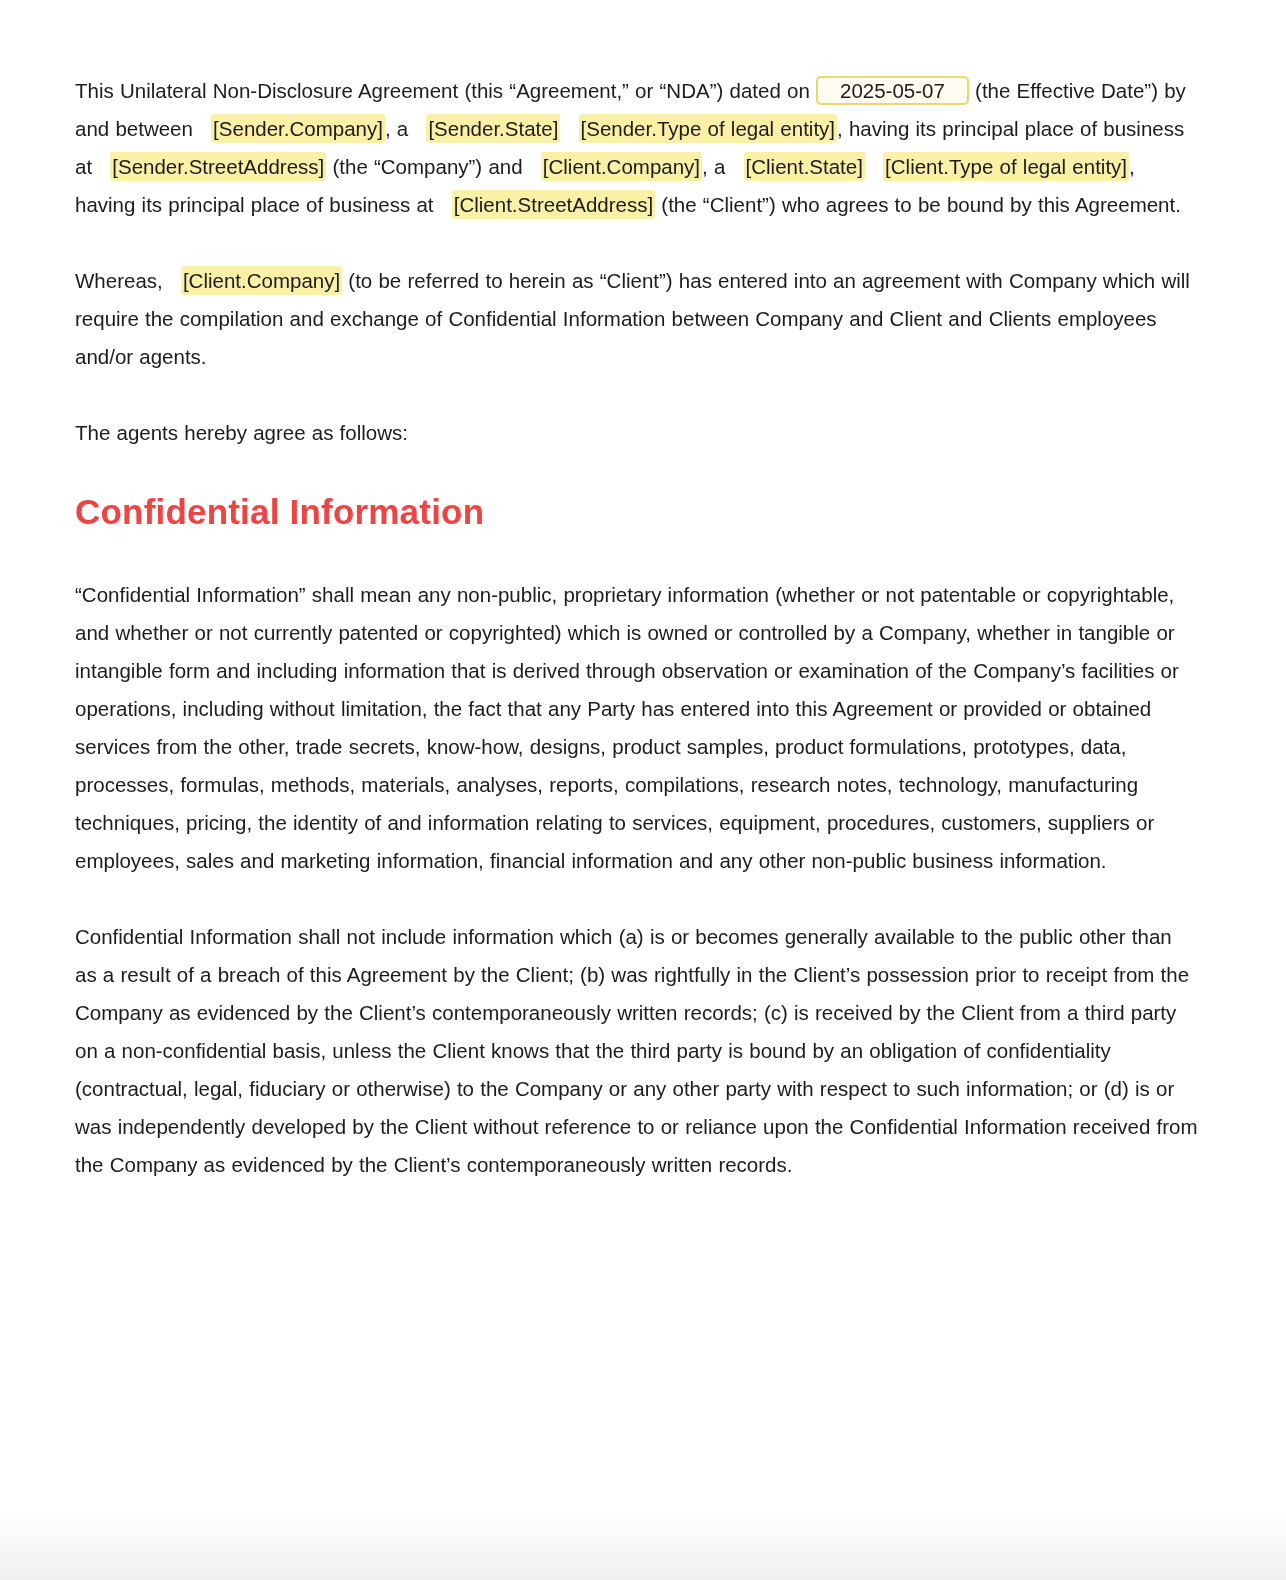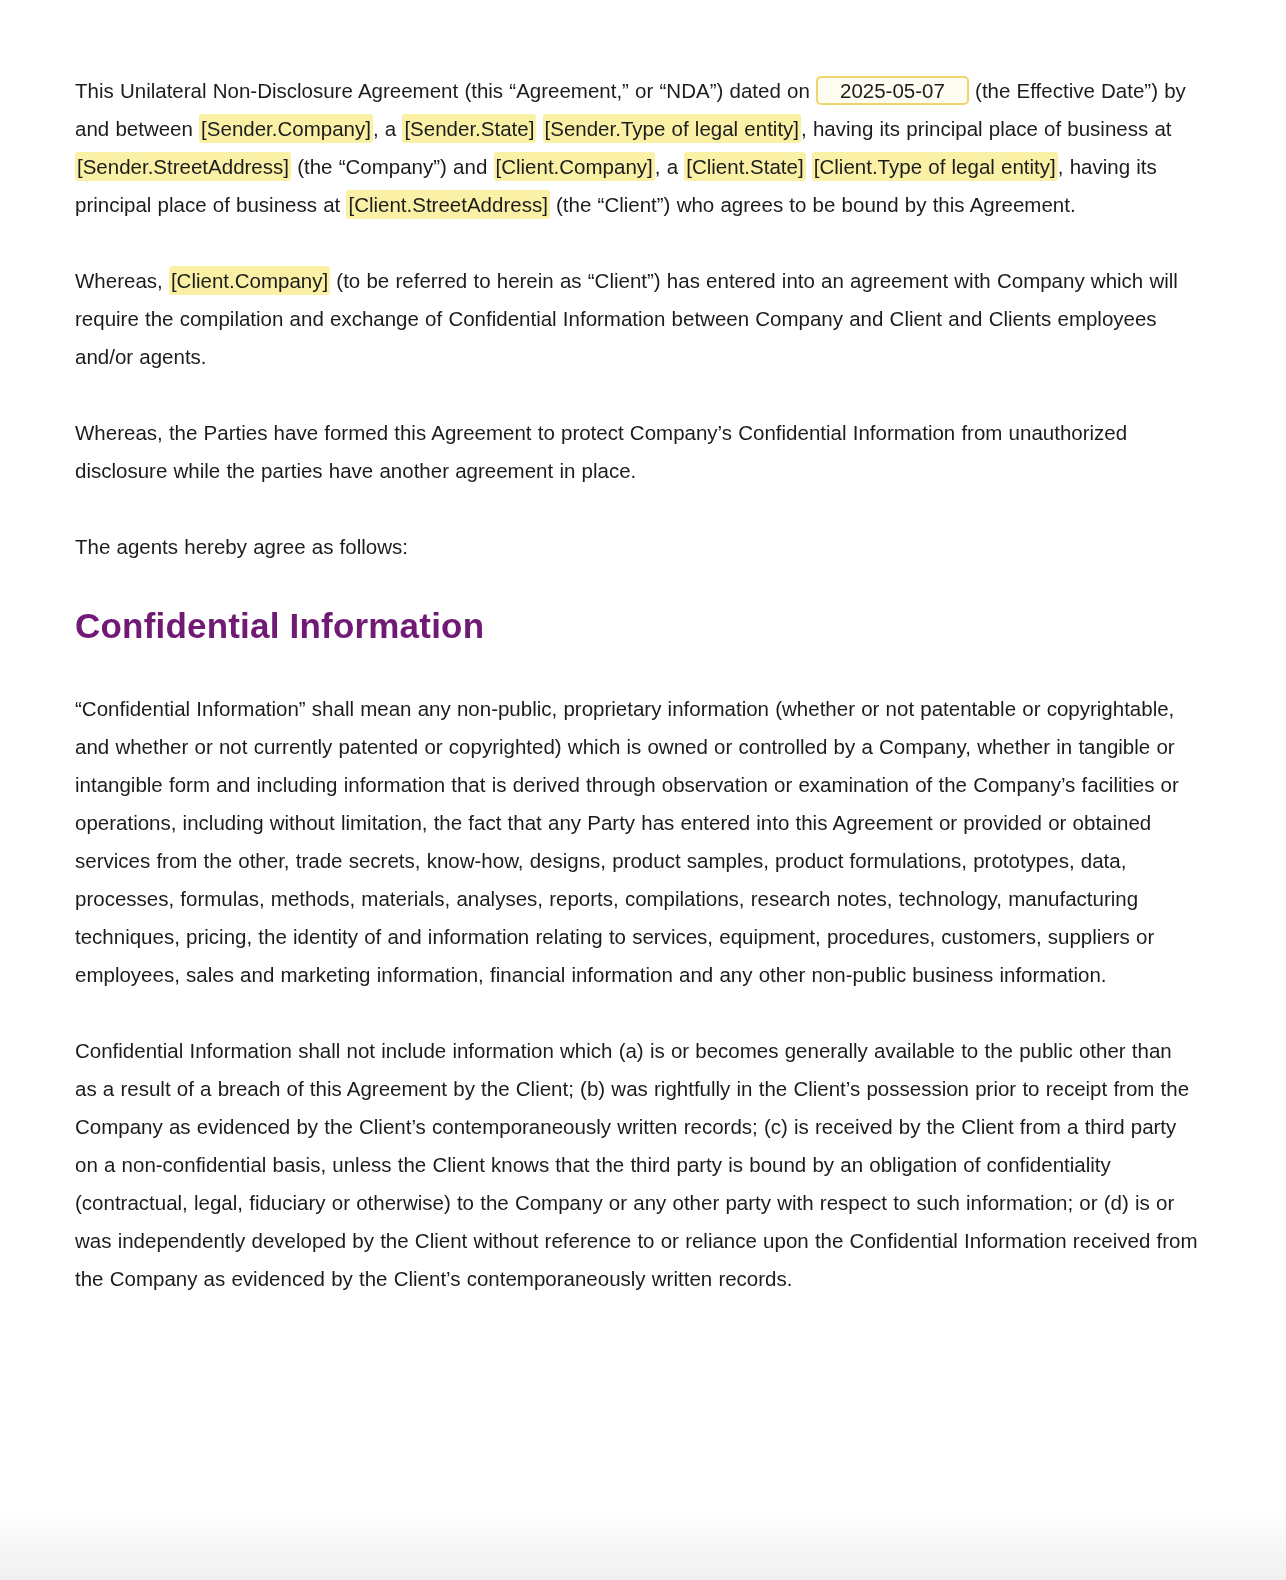--- a/index.html
+++ b/index.html
@@ -29,28 +29,29 @@
     font-size: 20.5px;
     line-height: 38px;
     margin: 0 0 38px 0;
     word-spacing: 0.5px;
   }
   .doc-heading {
     font-size: 35px;
     line-height: 44px;
     font-weight: 700;
     margin: 32px 0 42px 0;
-    color: #701a75;
+    color: #ef4444;
     letter-spacing: 0.2px;
   }
   .merge-field {
     background: #faf0a6;
     border-radius: 3px;
     padding: 3px 2px;
     box-decoration-break: clone;
+    margin-left: 12px;
     -webkit-box-decoration-break: clone;
   }
   .date-field {
     background: #fffdf2;
     border: 2px solid #f0d46e;
     border-radius: 5px;
     padding: 1px 22px;
     box-decoration-break: clone;
     -webkit-box-decoration-break: clone;
   }
@@ -64,20 +65,19 @@
     pointer-events: none;
   }
 </style>
 </head>
 <body>
 
 <div class="doc-page">
   <div class="doc-body">
       <p class="doc-paragraph"><span>This Unilateral Non-Disclosure Agreement (this “Agreement,” or “NDA”) dated on </span><span class="date-field">2025-05-07</span><span> (the Effective Date”) by and between </span><span class="merge-field">[Sender.Company]</span><span>, a </span><span class="merge-field">[Sender.State]</span><span> </span><span class="merge-field">[Sender.Type of legal entity]</span><span>, having its principal place of business at </span><span class="merge-field">[Sender.StreetAddress]</span><span> (the “Company”) and </span><span class="merge-field">[Client.Company]</span><span>, a </span><span class="merge-field">[Client.State]</span><span> </span><span class="merge-field">[Client.Type of legal entity]</span><span>, having its principal place of business at </span><span class="merge-field">[Client.StreetAddress]</span><span> (the “Client”) who agrees to be bound by this Agreement.</span></p>
       <p class="doc-paragraph"><span>Whereas, </span><span class="merge-field">[Client.Company]</span><span> (to be referred to herein as “Client”) has entered into an agreement with Company which will require the compilation and exchange of Confidential Information between Company and Client and Clients employees and/or agents.</span></p>
-      <p class="doc-paragraph"><span>Whereas, the Parties have formed this Agreement to protect Company’s Confidential Information from unauthorized disclosure while the parties have another agreement in place.</span></p>
       <p class="doc-paragraph"><span>The agents hereby agree as follows:</span></p>
       <h1 class="doc-heading">Confidential Information</h1>
       <p class="doc-paragraph"><span>“Confidential Information” shall mean any non-public, proprietary information (whether or not patentable or copyrightable, and whether or not currently patented or copyrighted) which is owned or controlled by a Company, whether in tangible or intangible form and including information that is derived through observation or examination of the Company’s facilities or operations, including without limitation, the fact that any Party has entered into this Agreement or provided or obtained services from the other, trade secrets, know-how, designs, product samples, product formulations, prototypes, data, processes, formulas, methods, materials, analyses, reports, compilations, research notes, technology, manufacturing techniques, pricing, the identity of and information relating to services, equipment, procedures, customers, suppliers or employees, sales and marketing information, financial information and any other non-public business information.</span></p>
       <p class="doc-paragraph"><span>Confidential Information shall not include information which (a) is or becomes generally available to the public other than as a result of a breach of this Agreement by the Client; (b) was rightfully in the Client’s possession prior to receipt from the Company as evidenced by the Client’s contemporaneously written records; (c) is received by the Client from a third party on a non-confidential basis, unless the Client knows that the third party is bound by an obligation of confidentiality (contractual, legal, fiduciary or otherwise) to the Company or any other party with respect to such information; or (d) is or was independently developed by the Client without reference to or reliance upon the Confidential Information received from the Company as evidenced by the Client’s contemporaneously written records.</span></p>
     </div>
   <div class="page-bottom-fade"></div>
 </div>
 
 </body></html>

